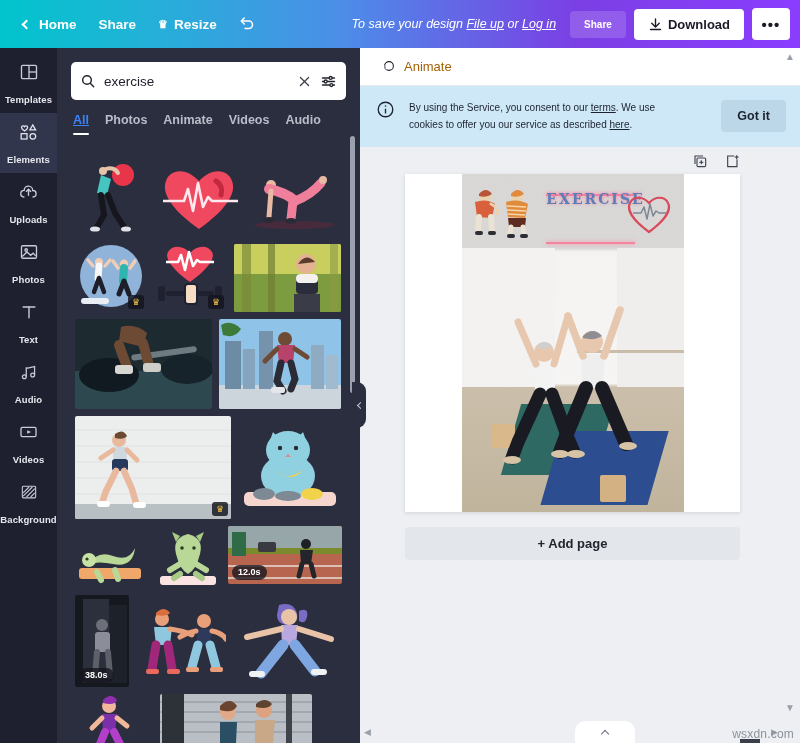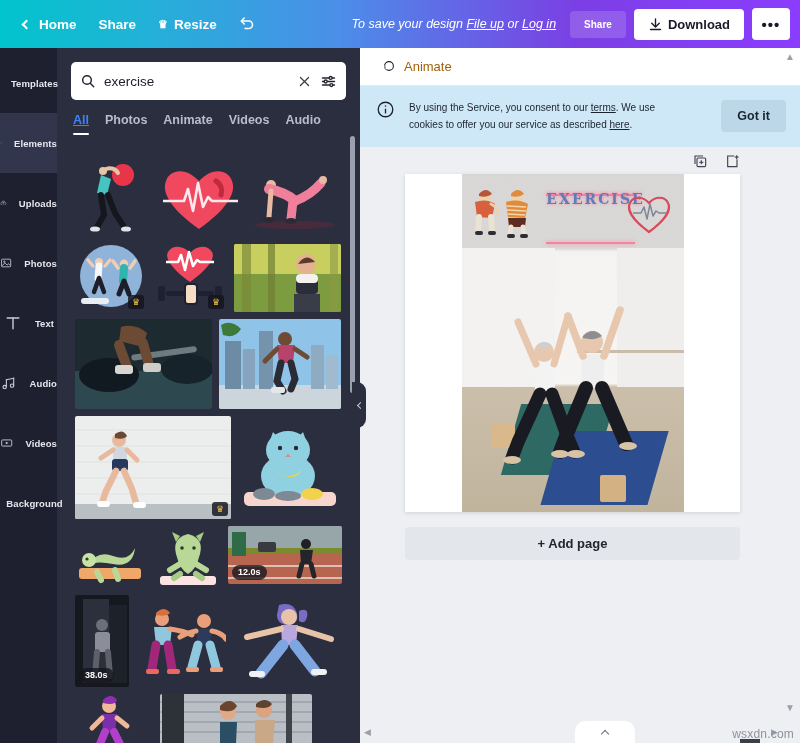--- a/index.html
+++ b/index.html
@@ -60,21 +60,21 @@
 
   
   .rail {
     position: absolute; left: 0; top: 48px; width: 57px; height: 695px;
     background: #1e2030;
     padding-top: 5px;
     z-index: 30;
   }
   .rail-item {
     width: 57px; height: 60px;
-    display: flex; flex-direction: row; align-items: center; justify-content: center;
+    display: flex; flex-direction: column; align-items: center; justify-content: center;
     gap: 12px; cursor: pointer; color: #c9cbd6;
     position: relative;
   }
   .rail-item.active { background: #32364d; }
   .rail-item .rl { font-size: 9.5px; font-weight: 600; letter-spacing: .1px; color:#e6e7ee; }
   .rail-item svg { display:block; }
 
   
   .panel {
     position: absolute; left: 57px; top: 48px; width: 303px; height: 695px;

